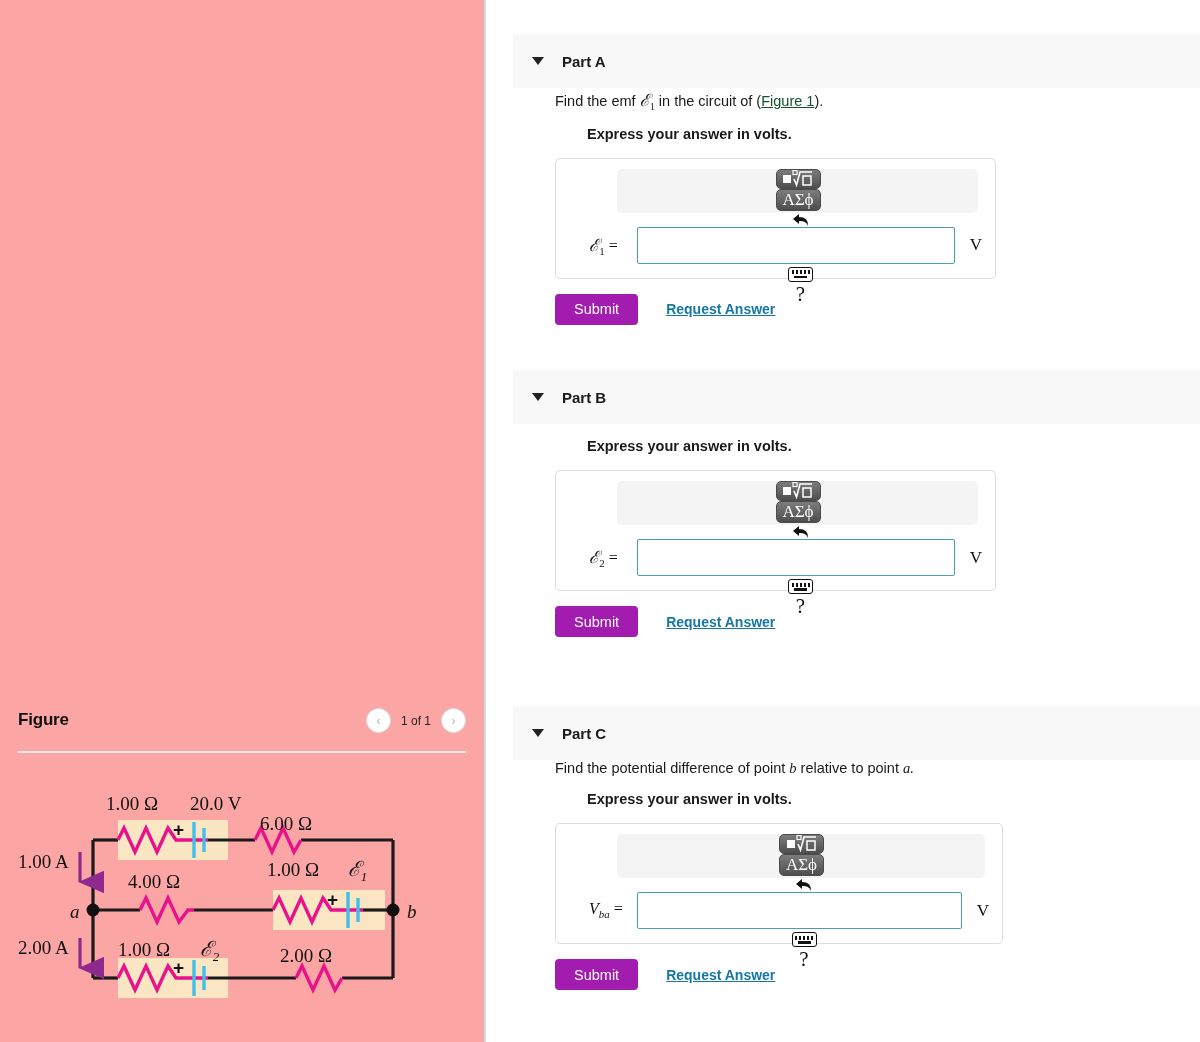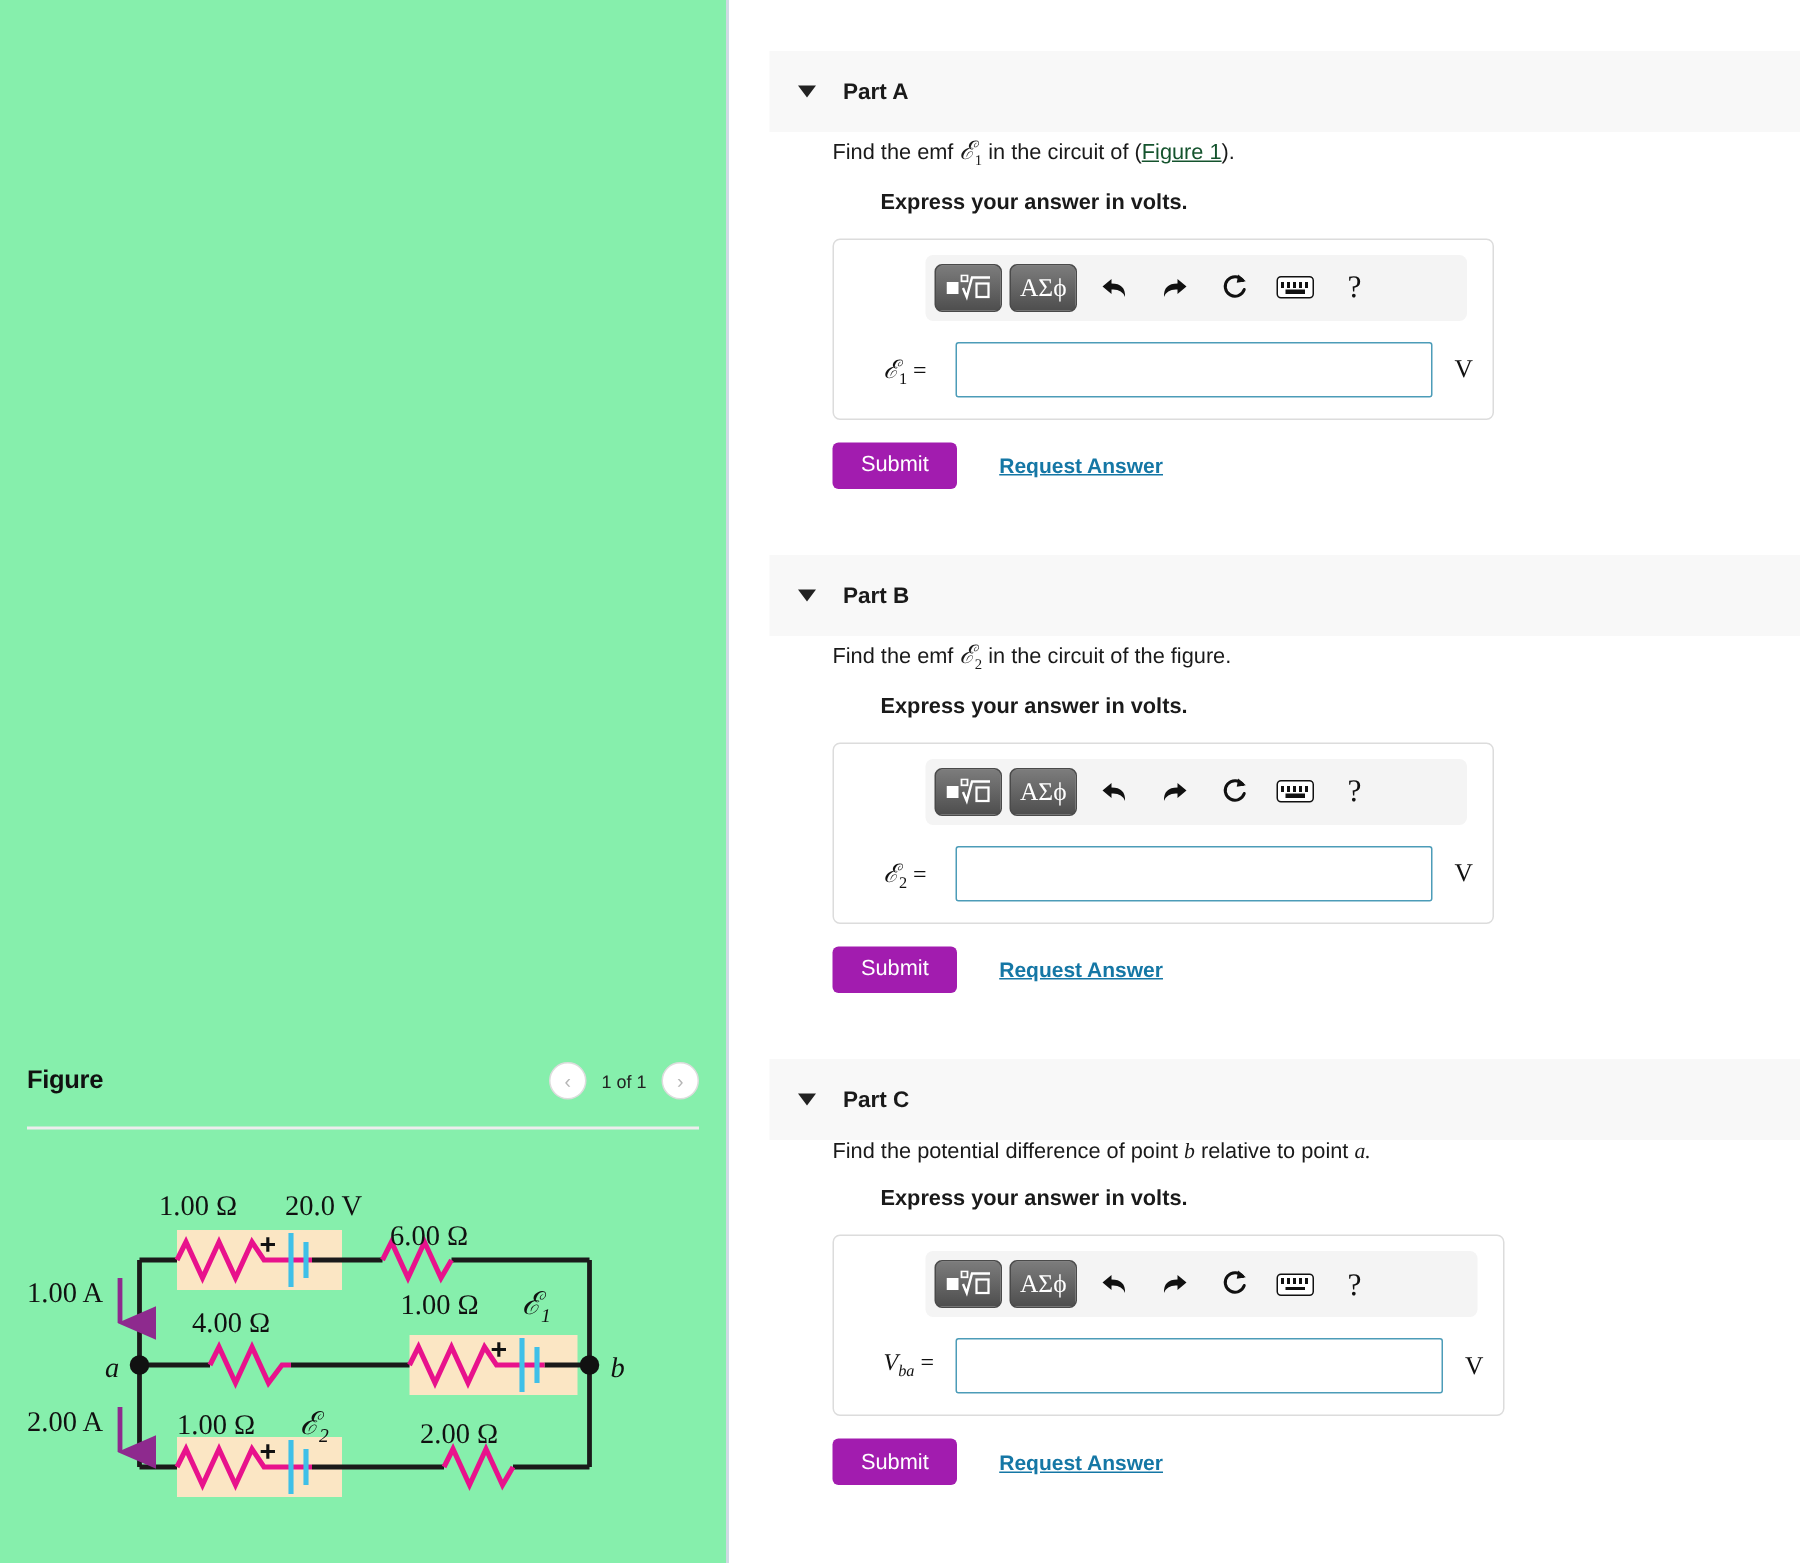--- a/index.html
+++ b/index.html
@@ -16,21 +16,21 @@
   .splitter {
     position: absolute; left: 484px; top: 0;
     width: 2px; height: 1042px;
     background: #cfdae3;
   }
 
   
   .left-pane {
     position: absolute; left: 0; top: 0;
     width: 484px; height: 1042px;
-    background: #86efac;
+    background: #fca5a5;
   }
   .figure-header {
     position: absolute; left: 18px; top: 706px;
     width: 448px; height: 40px;
   }
   .figure-title {
     position: absolute; left: 0; top: 4px;
     font-size: 17px; font-weight: bold; color: #111;
     letter-spacing: -0.2px;
   }
@@ -91,21 +91,21 @@
   .answer-card {
     margin-top: 16px;
     width: 441px; border: 1px solid #dcdcdc; border-radius: 5px;
     background: #fff; padding: 10px 13px 14px 13px;
     position: relative;
   }
   .answer-card.wide { width: 448px; }
   .mjx-toolbar {
     background: #f4f4f4; border-radius: 5px;
     height: 44px; margin-left: 48px; margin-right: 4px;
-    display: flex; align-items: center; gap: 0px; padding-left: 6px;
+    display: flex; align-items: center; gap: 0px; padding-left: 6px; flex-direction: column;
   }
   .tb-btn {
     height: 32px; min-width: 45px; margin-right: 5px;
     border-radius: 5px; border: 1px solid #4a4a4a;
     background: linear-gradient(#7c7c7c, #4e4e4e);
     color: #fff; display: flex; align-items: center; justify-content: center;
     font-size: 17px; font-family: "Liberation Serif", serif;
   }
   .tb-btn svg { display: block; }
   .tb-icon {
@@ -330,23 +330,20 @@
         </div>
       </div>
     </div>
 
     <div class="part-block" style="top:370px;">
       <div class="part-header">
         <div class="caret"></div>
         <div class="part-title">Part B</div>
       </div>
       <div class="part-body">
-        <div class="prompt">
-          <span class="sans">Find the emf </span><span class="emf">ℰ</span><span class="emf sub">2</span><span class="sans"> in the circuit of the figure.</span>
-        </div>
         <div class="express">Express your answer in volts.</div>
 
         <div class="answer-card">
           <div class="mjx-toolbar">
             <div class="tb-btn">
               <svg width="30" height="18" viewBox="0 0 30 18">
                 <rect x="0" y="5" width="8" height="8" fill="#fff"></rect>
                 <path d="M11 9 L13.5 15 L17 2 L29 2" stroke="#fff" stroke-width="1.6" fill="none"></path>
                 <rect x="10" y="0.5" width="4" height="4" fill="none" stroke="#fff" stroke-width="1.2"></rect>
                 <rect x="20" y="6" width="8" height="9" fill="none" stroke="#fff" stroke-width="1.5"></rect>

